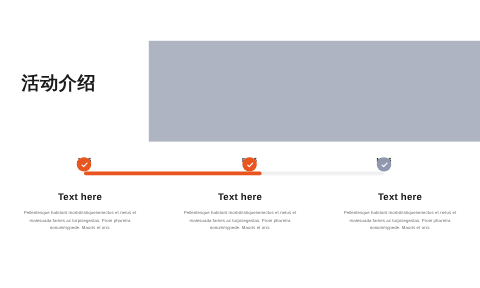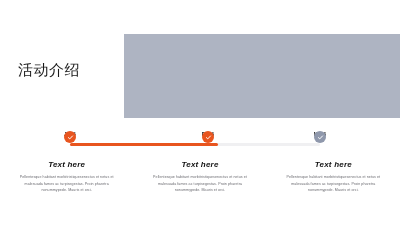--- a/index.html
+++ b/index.html
@@ -32,21 +32,21 @@
     height: 84px;
     background: #aeb4c2;
   }
 
   
   .slide-title {
     position: absolute;
     left: 18px;
     top: 62px;
     font-size: 15px;
-    font-weight: normal;
+    font-weight: bold;
     color: #1a1a1a;
     letter-spacing: 0.5px;
     line-height: 1;
     white-space: nowrap;
   }
 
   
   .timeline {
     position: absolute;
     left: 0;
@@ -121,21 +121,20 @@
     padding: 0 14px;
     box-sizing: border-box;
     text-align: center;
   }
   .column h3 {
     margin: 0 0 5px 0;
     font-size: 8px;
     font-weight: bold;
     color: #111111;
     letter-spacing: 0.2px;
-    font-style: italic;
   }
   .column p {
     margin: 0;
     font-size: 3.6px;
     line-height: 1.85;
     color: #6a6a70;
     letter-spacing: 0.08px;
   }
 </style>
 </head>

